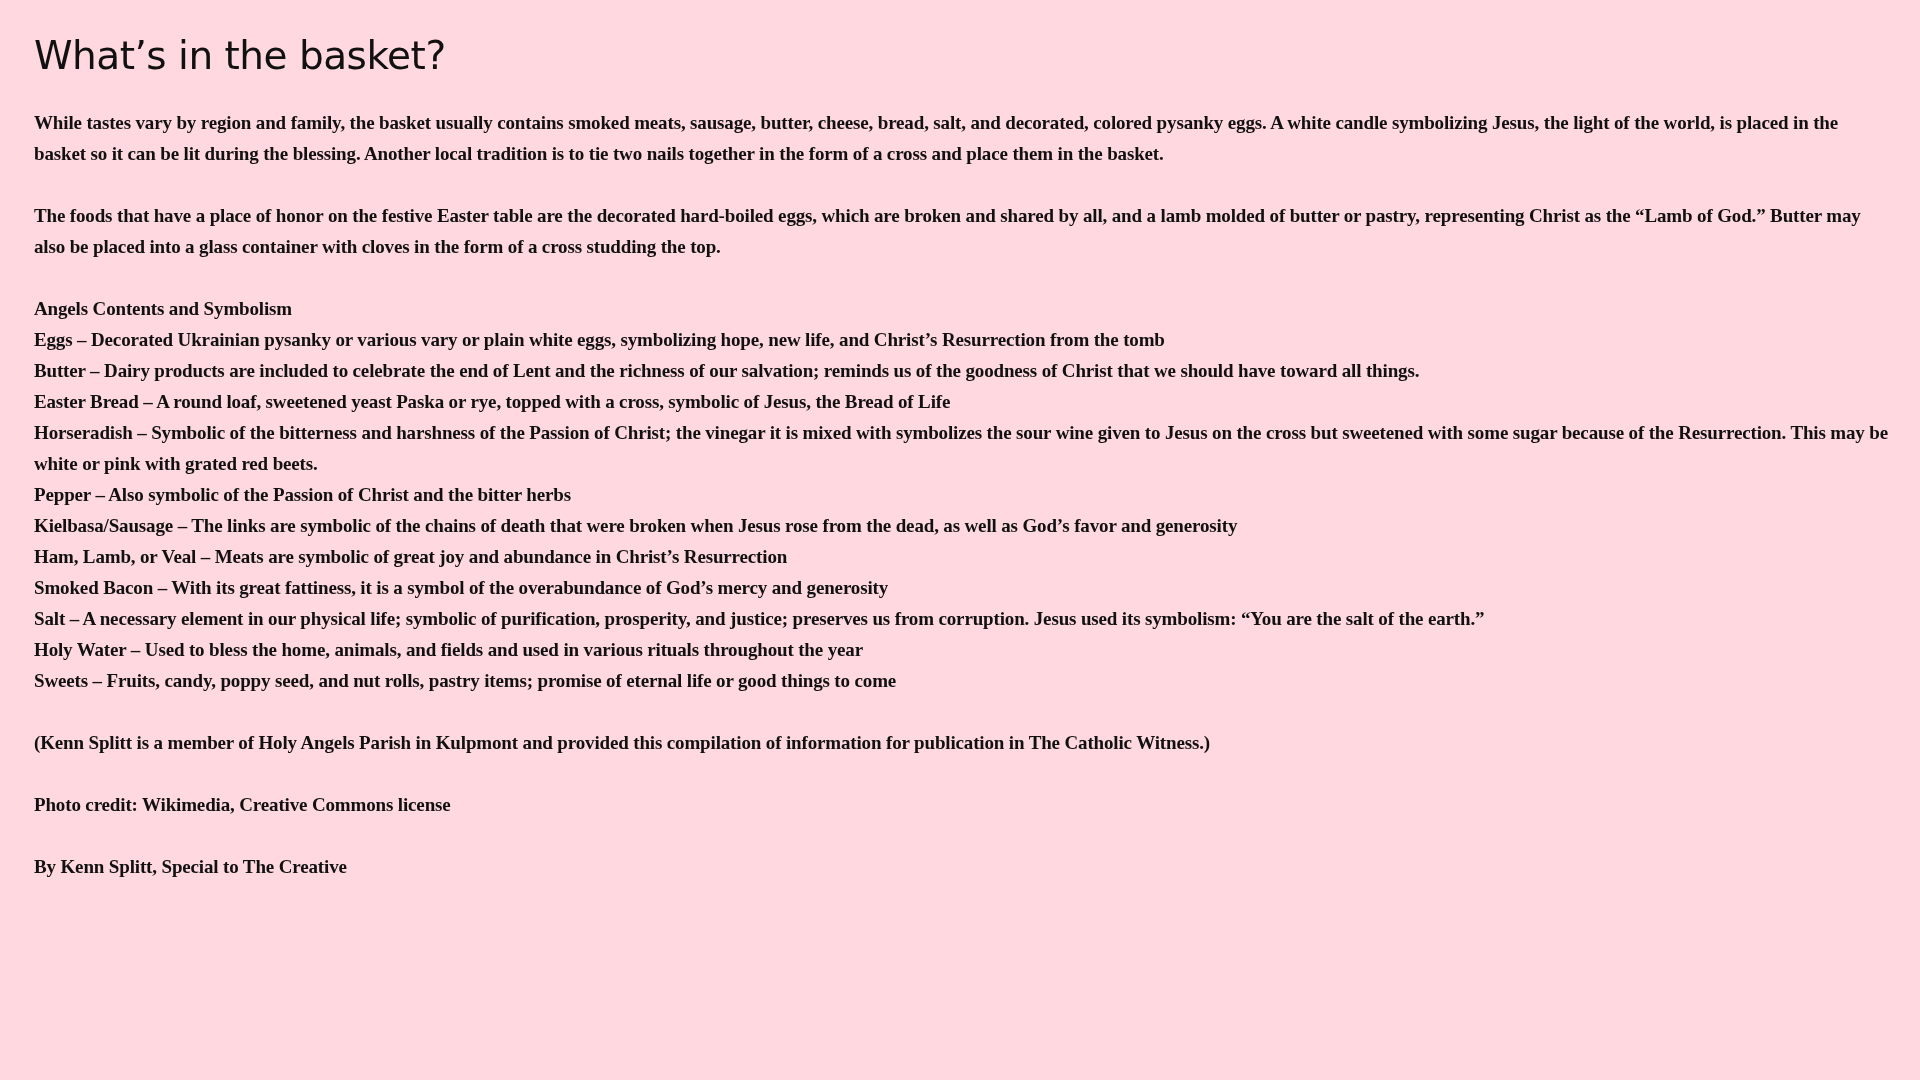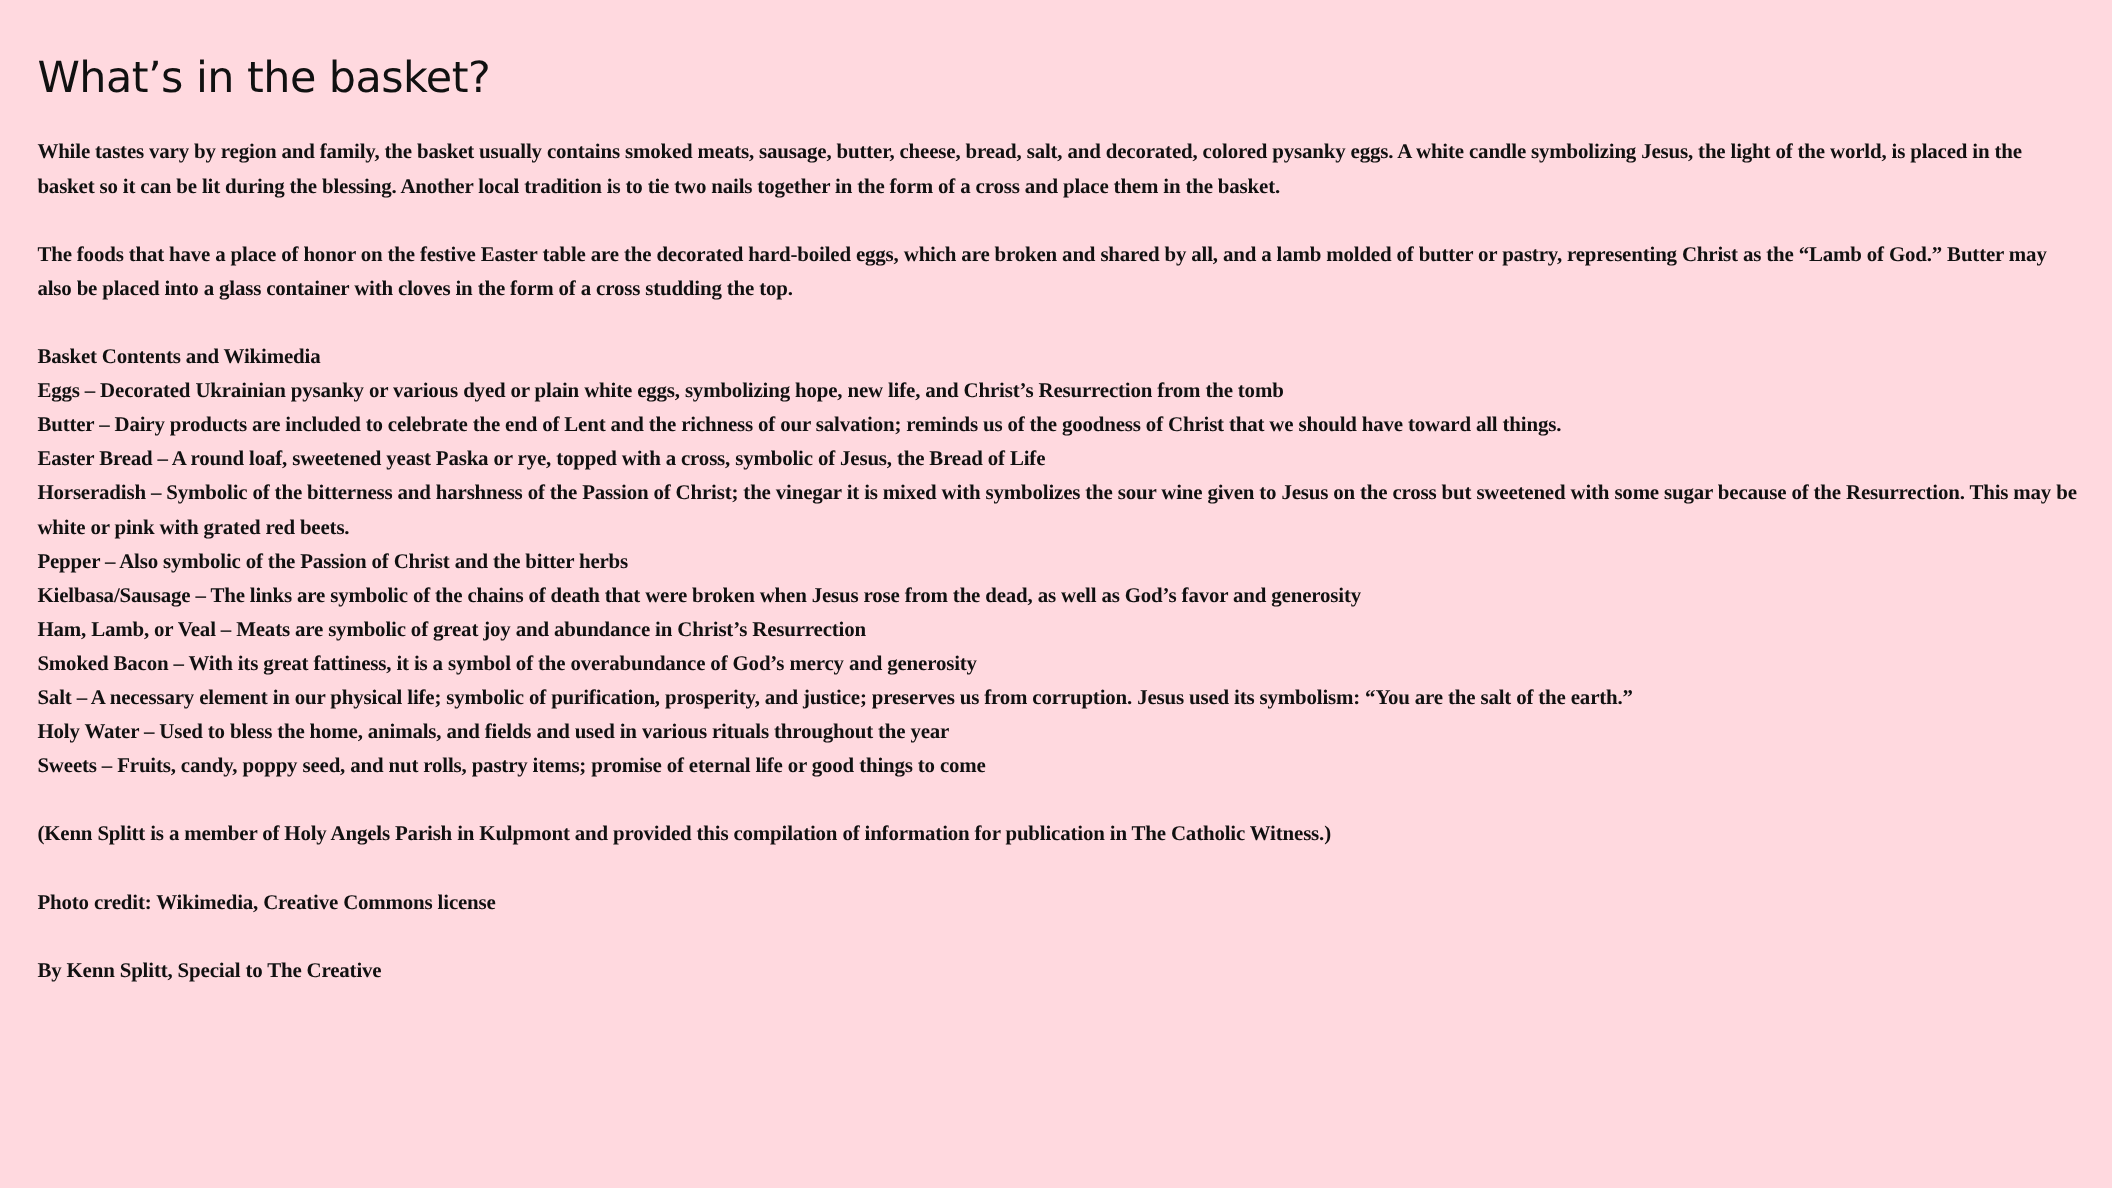--- a/index.html
+++ b/index.html
@@ -6,21 +6,21 @@
       margin: 0;
       padding: 0;
       background: #ffd9df;
       width: 1920px;
       height: 1080px;
       overflow: hidden;
     }
     .page {
       position: absolute;
       left: 34px;
-      top: 16px;
+      top: 0;
       width: 1860px;
       color: #111111;
     }
     .title {
       font-family: "DejaVu Sans", sans-serif;
       font-weight: 400;
       font-size: 39px;
       letter-spacing: -0.5px;
       line-height: 46px;
       margin: 33px 0 0 0;
@@ -49,22 +49,22 @@
 <body>
 
 <div class="page">
   <h1 class="title">What’s in the basket?</h1>
 
   <div class="body">
     <p class="para">While tastes vary by region and family, the basket usually contains smoked meats, sausage, butter, cheese, bread, salt, and decorated, colored pysanky eggs. A white candle symbolizing Jesus, the light of the world, is placed in the basket so it can be lit during the blessing. Another local tradition is to tie two nails together in the form of a cross and place them in the basket.</p>
     <p class="para">The foods that have a place of honor on the festive Easter table are the decorated hard-boiled eggs, which are broken and shared by all, and a lamb molded of butter or pastry, representing Christ as the “Lamb of God.” Butter may also be placed into a glass container with cloves in the form of a cross studding the top.</p>
 
     <div class="list-block">
-      <p class="list-line">Basket Contents and Wikimedia</p>
-      <p class="list-line">Eggs – Decorated Ukrainian pysanky or various dyed or plain white eggs, symbolizing hope, new life, and Christ’s Resurrection from the tomb</p>
+      <p class="list-line">Angels Contents and Symbolism</p>
+      <p class="list-line">Eggs – Decorated Ukrainian pysanky or various vary or plain white eggs, symbolizing hope, new life, and Christ’s Resurrection from the tomb</p>
       <p class="list-line">Butter – Dairy products are included to celebrate the end of Lent and the richness of our salvation; reminds us of the goodness of Christ that we should have toward all things.</p>
       <p class="list-line">Easter Bread – A round loaf, sweetened yeast Paska or rye, topped with a cross, symbolic of Jesus, the Bread of Life</p>
       <p class="list-line">Horseradish – Symbolic of the bitterness and harshness of the Passion of Christ; the vinegar it is mixed with symbolizes the sour wine given to Jesus on the cross but sweetened with some sugar because of the Resurrection. This may be white or pink with grated red beets.</p>
       <p class="list-line">Pepper – Also symbolic of the Passion of Christ and the bitter herbs</p>
       <p class="list-line">Kielbasa/Sausage – The links are symbolic of the chains of death that were broken when Jesus rose from the dead, as well as God’s favor and generosity</p>
       <p class="list-line">Ham, Lamb, or Veal – Meats are symbolic of great joy and abundance in Christ’s Resurrection</p>
       <p class="list-line">Smoked Bacon – With its great fattiness, it is a symbol of the overabundance of God’s mercy and generosity</p>
       <p class="list-line">Salt – A necessary element in our physical life; symbolic of purification, prosperity, and justice; preserves us from corruption. Jesus used its symbolism: “You are the salt of the earth.”</p>
       <p class="list-line">Holy Water – Used to bless the home, animals, and fields and used in various rituals throughout the year</p>
       <p class="list-line">Sweets – Fruits, candy, poppy seed, and nut rolls, pastry items; promise of eternal life or good things to come</p>

